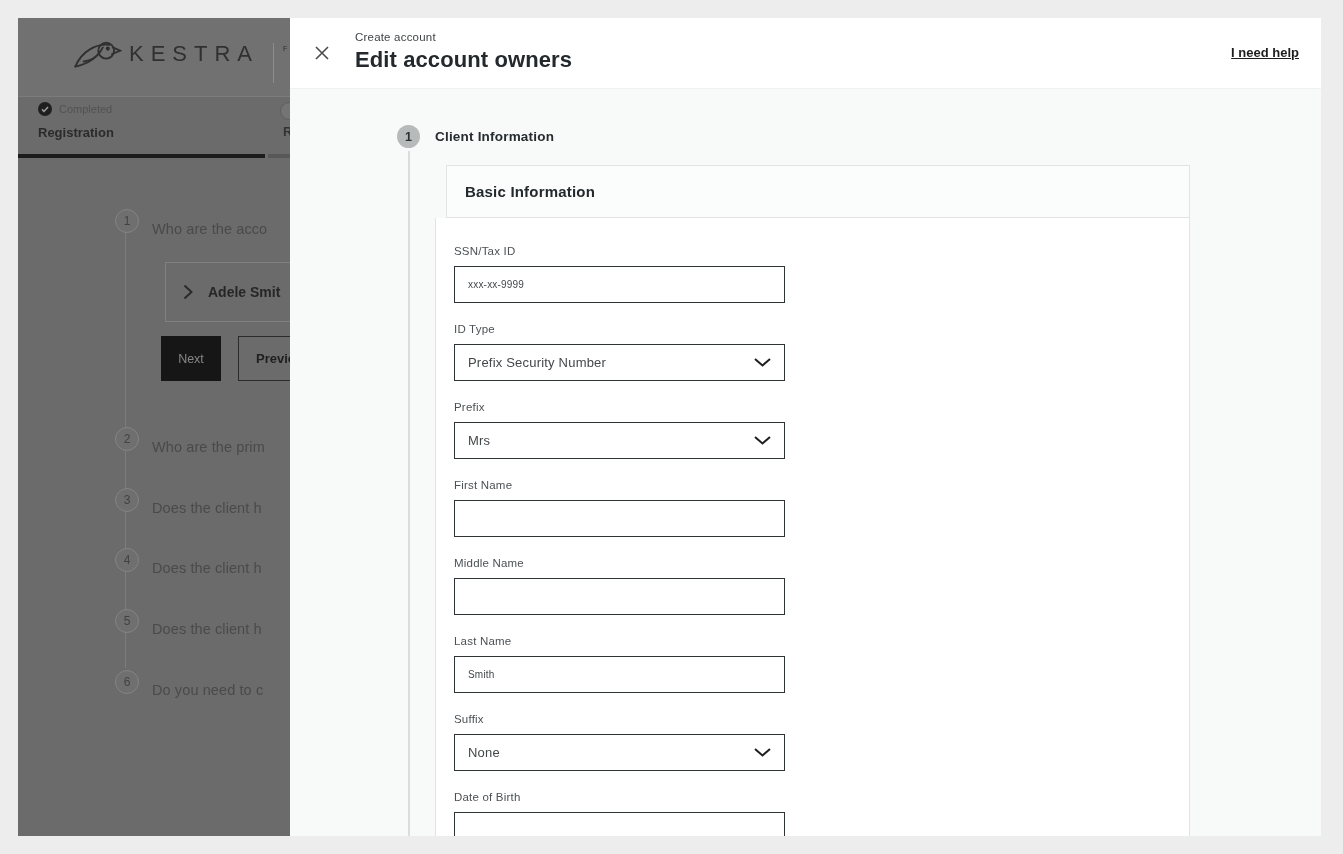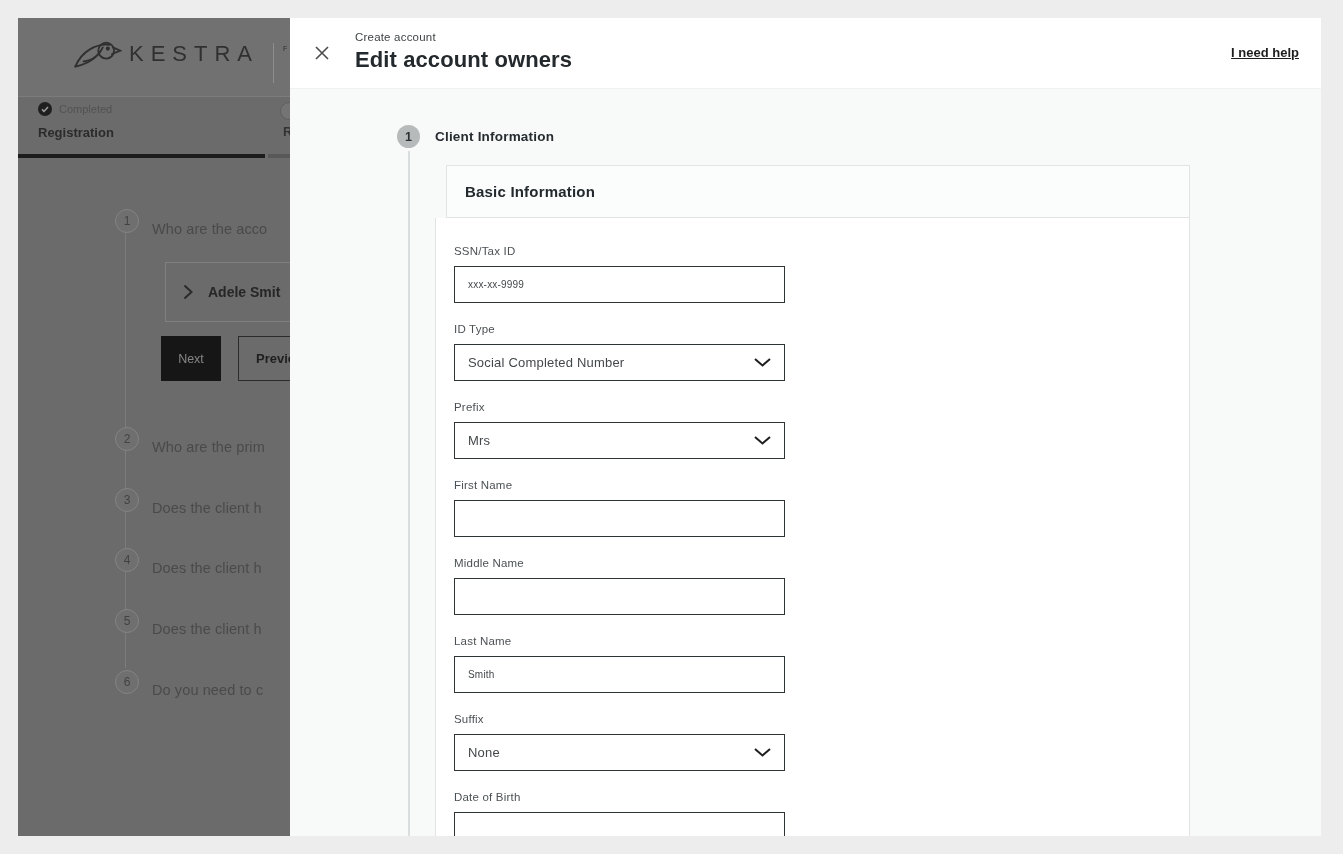--- a/index.html
+++ b/index.html
@@ -183,21 +183,21 @@
     <div class="field-label">SSN/Tax ID</div>
     <div class="control text">
       <input class="ctl-input" readonly="" value="xxx-xx-9999" style="">
     </div>
 
   </div>
           <div class="field">
     <div class="field-label">ID Type</div>
 
     <div class="control select">
-      <span class="sel-value">Social Completed Number</span>
+      <span class="sel-value">Prefix Security Number</span>
       <svg width="17" height="9" viewBox="0 0 17 9">
         <path d="M1 1 L8.5 7.5 L16 1" fill="none" stroke="#1e1e1e" stroke-width="2"></path>
       </svg>
     </div>
   </div>
           <div class="field">
     <div class="field-label">Prefix</div>
 
     <div class="control select">
       <span class="sel-value">Mrs</span>

